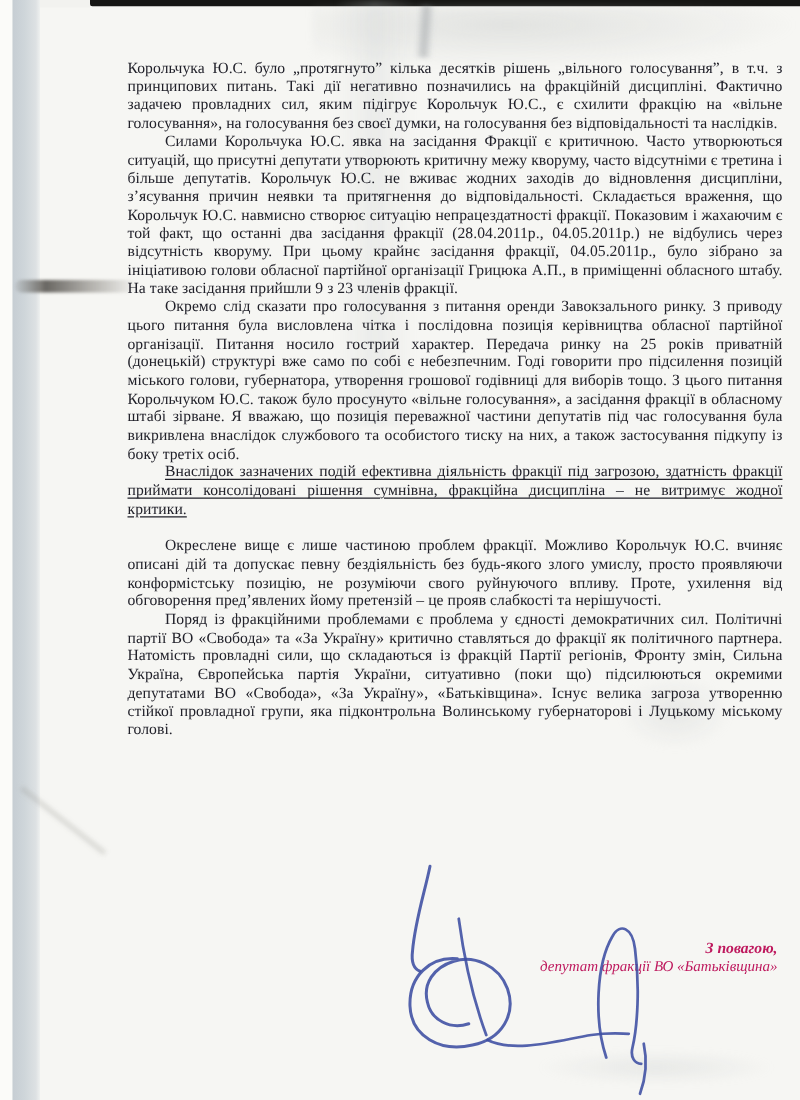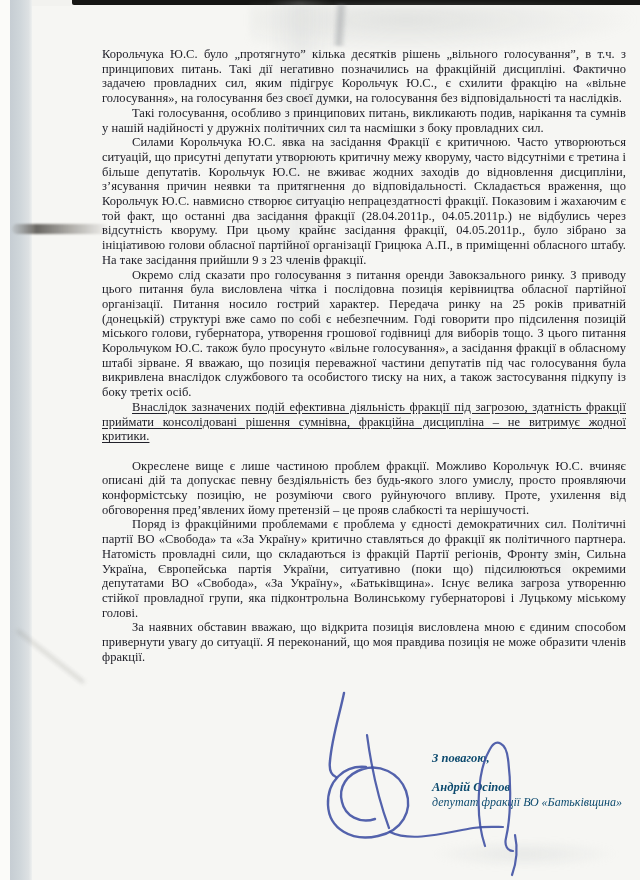--- a/index.html
+++ b/index.html
@@ -40,22 +40,22 @@
     font-size:12.5px;line-height:14.7px;color:#21212a;
     text-align:justify;letter-spacing:.05px;
   }
   .body-text p{margin:0;}
   .body-text p.indent{text-indent:30px;}
   .body-text p.gap{margin-top:14.7px;}
   .body-text p.underline{text-decoration:underline;text-underline-offset:2px;}
 
   
   .sig-block{
-    position:absolute;right:18px;top:751px;text-align:left;
-    color:#0c4a6e;font-style:italic;
+    position:absolute;right:18px;top:751px;text-align:right;
+    color:#be185d;font-style:italic;
   }
   .sig-closing{font-size:12.5px;font-weight:bold;}
   .sig-name{font-size:12.5px;font-weight:bold;margin-top:14px;}
   .sig-role{font-size:12px;line-height:15px;}
 
   .sig-svg{position:absolute;left:300px;top:685px;width:240px;height:195px;}
   .sig-svg path{fill:none;stroke-linecap:round;stroke-linejoin:round;opacity:.88;}
 </style>
 </head>
 <body>
@@ -69,32 +69,29 @@
   <div class="top-shade"></div>
   <div class="top-crease"></div>
   <div class="mid-crease"></div>
   <div class="left-smudge"></div>
   <div class="fold-right"></div>
   <div class="diag-crease"></div>
   <div class="bottom-shade"></div>
 
   <div class="body-text">
       <p class="">Корольчука Ю.С. було „протягнуто” кілька десятків рішень „вільного голосування”, в т.ч. з принципових питань. Такі дії негативно позначились на фракційній дисципліні. Фактично задачею провладних сил, яким підігрує Корольчук Ю.С., є схилити фракцію на «вільне голосування», на голосування без своєї думки, на голосування без відповідальності та наслідків.</p>
-      <p class="indent ">Такі голосування, особливо з принципових питань, викликають подив, нарікання та сумнів у нашій надійності у дружніх політичних сил та насмішки з боку провладних сил.</p>
       <p class="indent ">Силами Корольчука Ю.С. явка на засідання Фракції є критичною. Часто утворюються ситуацій, що присутні депутати утворюють критичну межу кворуму, часто відсутніми є третина і більше депутатів. Корольчук Ю.С. не вживає жодних заходів до відновлення дисципліни, з’ясування причин неявки та притягнення до відповідальності. Складається враження, що Корольчук Ю.С. навмисно створює ситуацію непрацездатності фракції. Показовим і жахаючим є той факт, що останні два засідання фракції (28.04.2011р., 04.05.2011р.) не відбулись через відсутність кворуму. При цьому крайнє засідання фракції, 04.05.2011р., було зібрано за ініціативою голови обласної партійної організації Грицюка А.П., в приміщенні обласного штабу. На таке засідання прийшли 9 з 23 членів фракції.</p>
       <p class="indent ">Окремо слід сказати про голосування з питання оренди Завокзального ринку. З приводу цього питання була висловлена чітка і послідовна позиція керівництва обласної партійної організації. Питання носило гострий характер. Передача ринку на 25 років приватній (донецькій) структурі вже само по собі є небезпечним. Годі говорити про підсилення позицій міського голови, губернатора, утворення грошової годівниці для виборів тощо. З цього питання Корольчуком Ю.С. також було просунуто «вільне голосування», а засідання фракції в обласному штабі зірване. Я вважаю, що позиція переважної частини депутатів під час голосування була викривлена внаслідок службового та особистого тиску на них, а також застосування підкупу із боку третіх осіб.</p>
       <p class="indent underline ">Внаслідок зазначених подій ефективна діяльність фракції під загрозою, здатність фракції приймати консолідовані рішення сумнівна, фракційна дисципліна – не витримує жодної критики.</p>
       <p class="indent gap">Окреслене вище є лише частиною проблем фракції. Можливо Корольчук Ю.С. вчиняє описані дій та допускає певну бездіяльність без будь-якого злого умислу, просто проявляючи конформістську позицію, не розуміючи свого руйнуючого впливу. Проте, ухилення від обговорення пред’явлених йому претензій – це прояв слабкості та нерішучості.</p>
       <p class="indent ">Поряд із фракційними проблемами є проблема у єдності демократичних сил. Політичні партії ВО «Свобода» та «За Україну» критично ставляться до фракції як політичного партнера. Натомість провладні сили, що складаються із фракцій Партії регіонів, Фронту змін, Сильна Україна, Європейська партія України, ситуативно (поки що) підсилюються окремими депутатами ВО «Свобода», «За Україну», «Батьківщина». Існує велика загроза утворенню стійкої провладної групи, яка підконтрольна Волинському губернаторові і Луцькому міському голові.</p>
-      <p class="indent ">За наявних обставин вважаю, що відкрита позиція висловлена мною є єдиним способом привернути увагу до ситуації. Я переконаний, що моя правдива позиція не може образити членів фракції.</p>
     </div>
 
   <div class="sig-block">
     <div class="sig-closing">З повагою,</div>
-    <div class="sig-name">Андрій Осіпов</div>
     <div class="sig-role">депутат фракції ВО «Батьківщина»</div>
   </div>
 
   <svg class="sig-svg" viewBox="0 0 240 195" aria-hidden="true">
     <path class="sig-stroke" stroke-width="2.4" d="M44 8 C 40 28, 32 52, 30 76 C 29 84, 31 90, 36 92" stroke="#3c4da2"></path>
     <path class="sig-stroke" stroke-width="2.4" d="M66 82 C 44 80, 27 96, 28 120 C 29 144, 52 157, 78 151 C 102 146, 113 126, 106 106 C 99 87, 79 79, 63 84 C 47 89, 38 102, 42 117 C 45 131, 60 139, 75 134" stroke="#3c4da2"></path>
     <path class="sig-stroke" stroke-width="2.2" d="M67 50 C 71 80, 79 116, 89 143" stroke="#3c4da2"></path>
     <path class="sig-stroke" stroke-width="2.2" d="M90 147 C 112 158, 148 147, 173 143 C 187 141, 197 142, 203 142" stroke="#3c4da2"></path>
     <path class="sig-stroke" stroke-width="2.2" d="M185 161 C 175 131, 177 86, 190 64 C 196 53, 206 57, 208 74 C 212 104, 210 136, 206 153 C 204 161, 208 166, 213 166" stroke="#3c4da2"></path>
     <path class="sig-stroke" stroke-width="2.2" d="M215 150 C 218 164, 216 179, 212 190" stroke="#3c4da2"></path>

